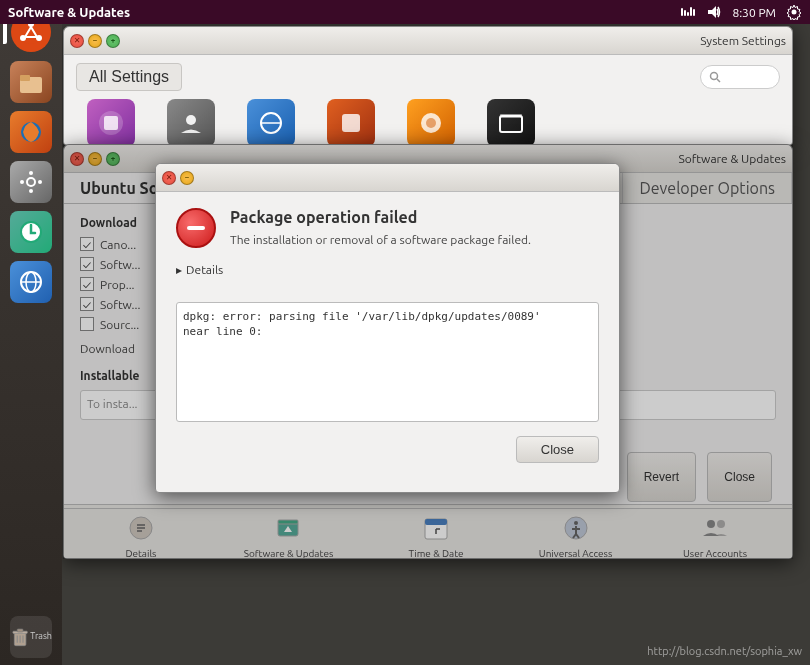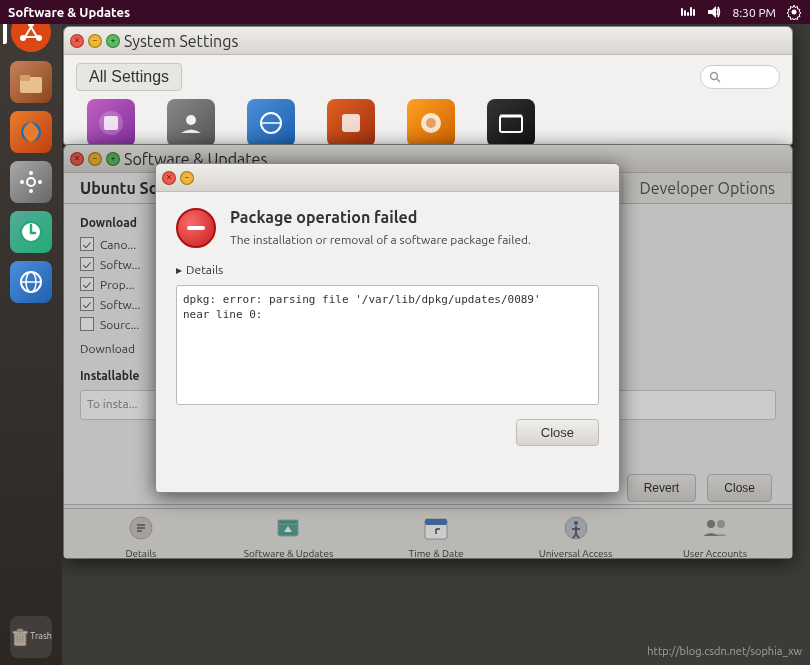--- a/index.html
+++ b/index.html
@@ -128,22 +128,22 @@
       cursor: pointer;
       font-size: 9px;
     }
 
     .btn-close { background: radial-gradient(circle, #f46b5d, #e74c3c); }
     .btn-min   { background: radial-gradient(circle, #f9bd4e, #e6a817); }
     .btn-max   { background: radial-gradient(circle, #68c46e, #4cae52); }
 
     .window-title-text {
       flex: 1;
-      text-align: left;
-      font-size: 16px;
+      text-align: right;
+      font-size: 12px;
       color: #333;
       font-weight: normal;
     }
 
     
     .settings-window {
       top: 26px;
       left: 63px;
       width: 730px;
       height: 120px;
@@ -381,20 +381,21 @@
       background: #fff;
       border: 1px solid #bbb;
       border-radius: 3px;
       padding: 6px;
       font-size: 11px;
       font-family: monospace;
       color: #333;
       resize: none;
       overflow: auto;
       line-height: 1.4;
+      margin-top: 17px;
     }
 
     .dialog-footer {
       display: flex;
       justify-content: flex-end;
       margin-top: 12px;
     }
 
     .close-btn {
       background: linear-gradient(to bottom, #f0eeeb, #d8d5d0);
@@ -438,21 +439,21 @@
       display: flex;
       align-items: center;
       justify-content: center;
     }
 
     
     .action-btn {
       background: linear-gradient(to bottom, #f0eeeb, #d8d5d0);
       border: 1px solid #bbb;
       border-radius: 4px;
-      padding: 6px 16px;
+      padding: 17px 16px;
       font-size: 12px;
       cursor: pointer;
       color: #333;
     }
 
     .watermark {
       position: absolute;
       bottom: 8px;
       right: 8px;
       font-size: 11px;

